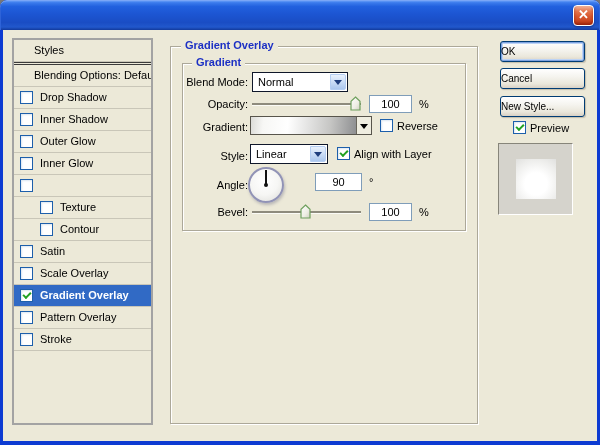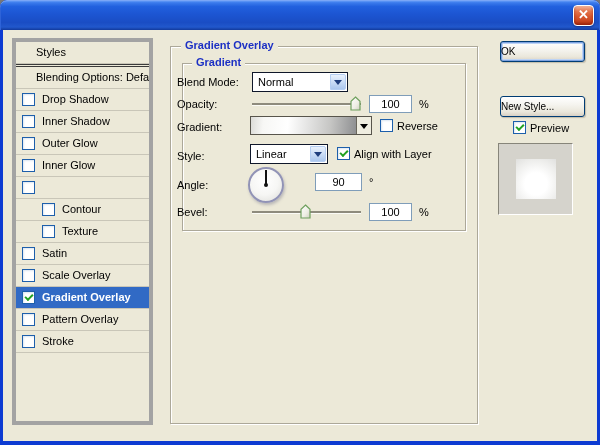--- a/index.html
+++ b/index.html
@@ -26,21 +26,21 @@
     background:linear-gradient(180deg,#F0B39A 0%,#E4754C 28%,#D8572E 55%,#C23B16 100%);
     color:#fff;font-weight:bold;font-size:13px;line-height:18px;text-align:center;
     box-shadow:inset 0 -2px 3px rgba(110,10,0,.5), 0 1px 2px rgba(0,0,40,.4);
     cursor:default;
   }
   
   .client{position:absolute;left:3px;top:30px;width:594px;height:411px;background:#ECE9D8;}
   
   .listbox{
     position:absolute;left:12px;top:38px;width:141px;height:387px;
-    background:#ECE9D8;border:4px solid #a3a3a3;overflow:hidden;
+    background:#ECE9D8;border:2px solid #a3a3a3;overflow:hidden;
   }
   .lrow{position:relative;height:22px;border-bottom:1px solid #C9C6B8;}
   .lrow .llabel{position:absolute;left:20px;top:4px;white-space:nowrap;}
   .lrow.haschk .llabel{left:26px;}
   .lrow.indent .llabel{left:46px;}
   .lrow.selected{background:#316AC5;}
   .lrow.selected .llabel{color:#fff;font-weight:bold;}
   .lrow .cb{position:absolute;left:6px;top:4px;}
   .lrow.indent .cb{left:26px;}
   .hsep{height:3px;border-top:1px solid #3A3A3A;border-bottom:1px solid #3A3A3A;background:#ECE9D8;}
@@ -62,21 +62,21 @@
   }
   .gb-outer{left:170px;top:46px;width:308px;height:378px;}
   .gb-inner{left:182px;top:63px;width:284px;height:168px;}
   .legend{
     position:absolute;top:-8px;background:#ECE9D8;padding:0 4px;
     color:#1C30C4;font-weight:bold;white-space:nowrap;
   }
   .gb-outer>.legend{left:10px;}
   .gb-inner>.legend{left:9px;}
   
-  .flabel{position:absolute;width:88px;left:177px;white-space:nowrap;}
+  .flabel{position:absolute;width:88px;left:160px;text-align:right;white-space:nowrap;}
   .combo{position:absolute;height:20px;background:#fff;border:1px solid #0f172a;}
   .combo .cval{position:absolute;left:5px;top:3px;white-space:nowrap;}
   .combo .cbtn{
     position:absolute;right:1px;top:1px;bottom:1px;width:16px;border-radius:0 2px 2px 0;
     background:linear-gradient(180deg,#E9F1FC 0%,#CBDDF6 50%,#ABC7EE 100%);
     border:1px solid #B5CEF2;
   }
   .combo .arrow{
     position:absolute;left:3px;top:5px;width:0;height:0;
     border:4px solid transparent;border-top:5px solid #1F3E7E;border-bottom:none;
@@ -165,25 +165,25 @@
       </div>
       <div class="lrow haschk">
         <span class="cb"></span>
         <span class="llabel">Inner Glow</span>
       </div>
       <div class="lrow haschk">
         <span class="cb"></span>
       </div>
       <div class="lrow indent haschk">
         <span class="cb"></span>
+        <span class="llabel">Texture</span>
+      </div>
+      <div class="lrow indent haschk">
+        <span class="cb"></span>
         <span class="llabel">Contour</span>
-      </div>
-      <div class="lrow indent haschk">
-        <span class="cb"></span>
-        <span class="llabel">Texture</span>
       </div>
       <div class="lrow haschk">
         <span class="cb"></span>
         <span class="llabel">Satin</span>
       </div>
       <div class="lrow haschk">
         <span class="cb"></span>
         <span class="llabel">Scale Overlay</span>
       </div>
       <div class="lrow selected haschk">
@@ -265,20 +265,21 @@
   <div class="track" style="left:252px;top:211px;width:109px"></div>
   <div class="thumb" style="left:300px;top:204px">
     <svg width="11" height="15" viewBox="0 0 11 15">
       <path d="M5.5 1 L10 5.2 V14 H1 V5.2 Z" fill="url(#thg)" stroke="#6FA05E" stroke-width="1.2"></path>
     </svg>
   </div>
   <input class="tf" style="left: 369px; top: 203px; width: 43px;" value="100">
   <span class="unit" style="left:419px;top:206px">%</span>
 
   <div class="xpbtn default" style="left:500px;top:41px">OK</div>
+  <div class="xpbtn" style="left:500px;top:68px">Cancel</div>
   <div class="xpbtn" style="left:500px;top:96px">New Style...</div>
   <span class="cb checked" style="position:absolute;left:513px;top:121px"></span>
   <span class="ckrow-label" style="left:530px;top:122px">Preview</span>
   <div class="pvbox">
     <div class="pvsq"></div>
   </div>
 
 </div>
 
 </body></html>

